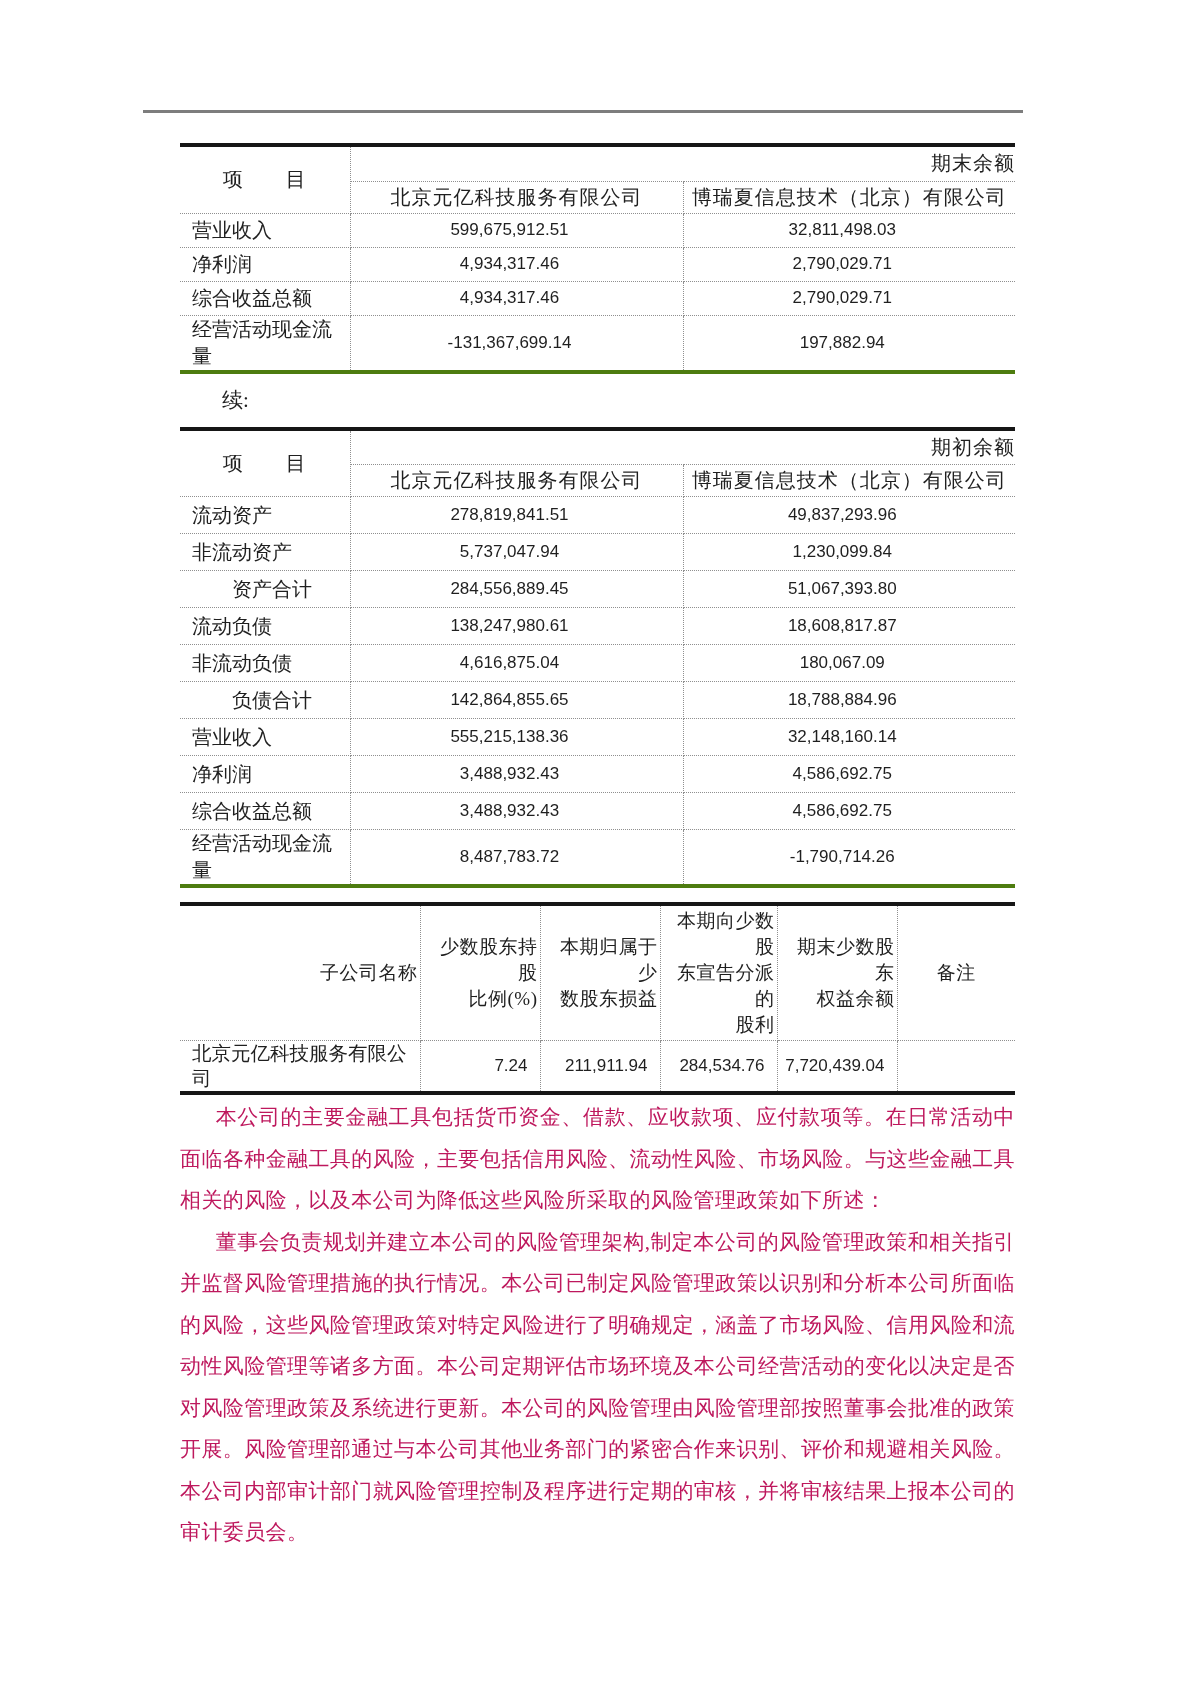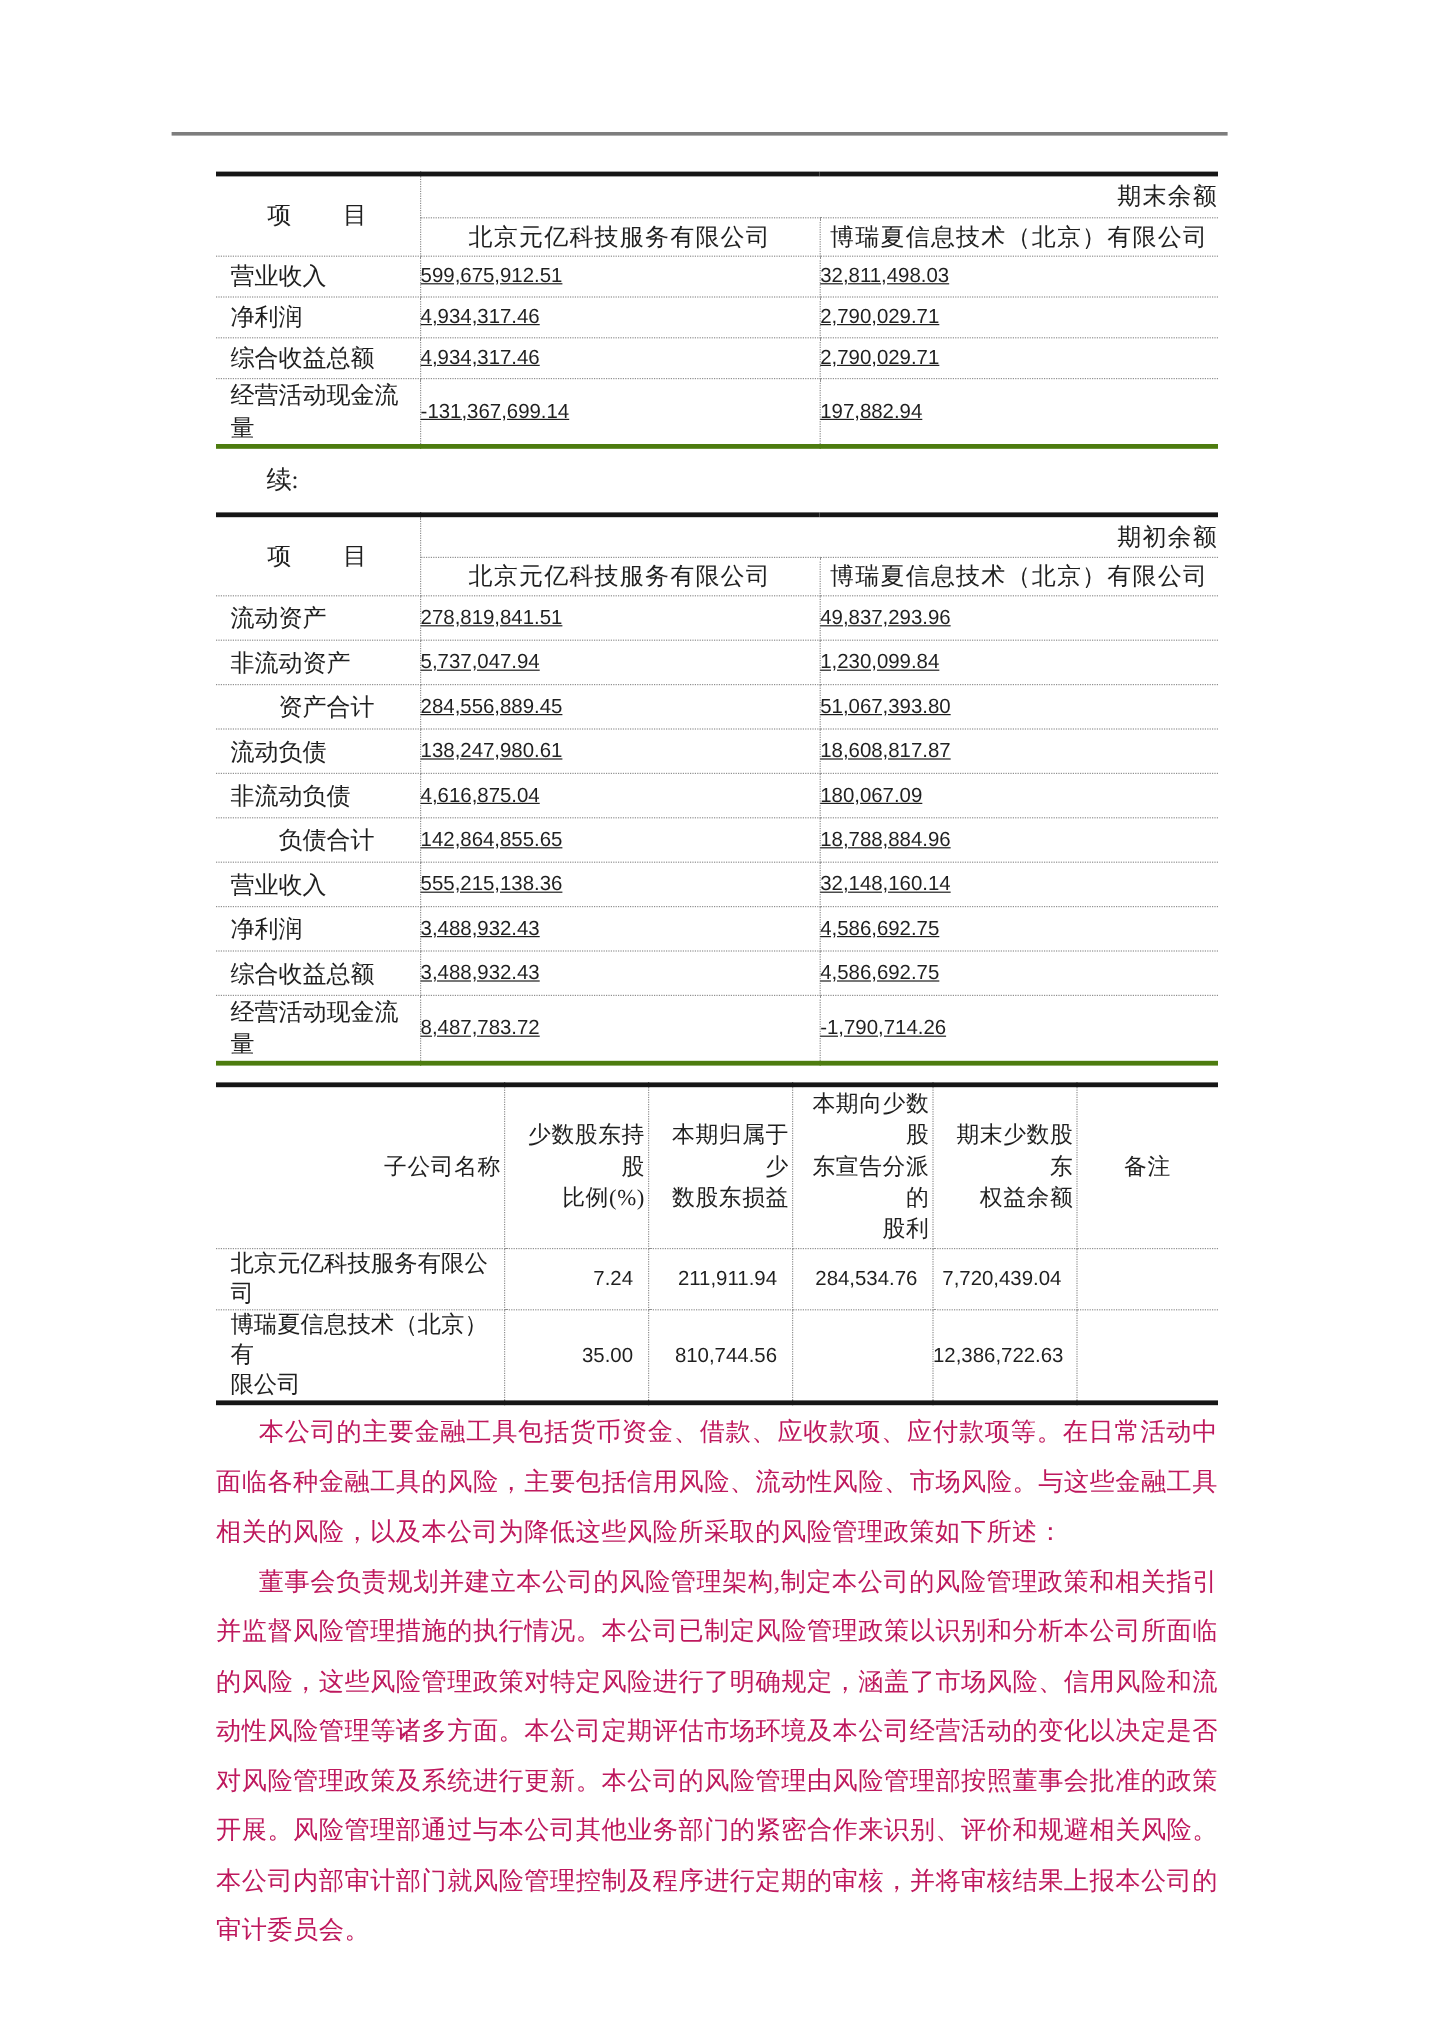--- a/index.html
+++ b/index.html
@@ -36,22 +36,22 @@
   table.fin tr.comp-row th {
     border-bottom:1px dotted #8f8f8f; text-align:center; height:32px; letter-spacing:1px;
   }
   table.fin tr.comp-row th.c1 { border-right:1px dotted #8f8f8f; }
   table.fin tbody td { border-bottom:1px dotted #8f8f8f; }
   table.fin tbody td.lbl {
     border-right:1px dotted #8f8f8f; padding-left:12px; text-align:left;
   }
   table.fin tbody td.lbl.indent { padding-left:52px; }
   table.fin tbody td.num {
-    text-align:left; padding-right:14px;
-    font-family:"Liberation Sans","DejaVu Sans",sans-serif; font-size:17px;text-decoration:underline;
+    text-align:center; padding-right:14px;
+    font-family:"Liberation Sans","DejaVu Sans",sans-serif; font-size:17px;
   }
   table.fin tbody td.num.mid { border-right:1px dotted #8f8f8f; }
   table.t1 { margin-top:143px; }
   table.t1 tbody tr { height:34px; }
   table.t2 { margin-top:14px; }
   table.t2 tbody tr { height:37px; }
 
   .cont-label { margin-top:12px; margin-left:42px; font-size:21px; height:27px; }
 
   .h3 {
@@ -244,29 +244,20 @@
     <tbody>
       <tr class="r1">
         <td class="name bdr">北京元亿科技服务有限公
 司</td>
         <td class="num bdr">7.24</td>
         <td class="num bdr">211,911.94</td>
         <td class="num bdr">284,534.76</td>
         <td class="num bdr">7,720,439.04</td>
         <td class="num"></td>
       </tr>
-      <tr>
-        <td class="name bdr" style="border-bottom:none">博瑞夏信息技术（北京）有
-限公司</td>
-        <td class="num bdr">35.00</td>
-        <td class="num bdr">810,744.56</td>
-        <td class="num bdr"></td>
-        <td class="num bdr">12,386,722.63</td>
-        <td class="num"></td>
-      </tr>
     </tbody>
   </table>
 
 
   <p class="para first">本公司的主要金融工具包括货币资金、借款、应收款项、应付款项等。在日常活动中面临各种金融工具的风险，主要包括信用风险、流动性风险、市场风险。与这些金融工具相关的风险，以及本公司为降低这些风险所采取的风险管理政策如下所述：</p>
   <p class="para">董事会负责规划并建立本公司的风险管理架构,制定本公司的风险管理政策和相关指引并监督风险管理措施的执行情况。本公司已制定风险管理政策以识别和分析本公司所面临的风险，这些风险管理政策对特定风险进行了明确规定，涵盖了市场风险、信用风险和流动性风险管理等诸多方面。本公司定期评估市场环境及本公司经营活动的变化以决定是否对风险管理政策及系统进行更新。本公司的风险管理由风险管理部按照董事会批准的政策开展。风险管理部通过与本公司其他业务部门的紧密合作来识别、评价和规避相关风险。本公司内部审计部门就风险管理控制及程序进行定期的审核，并将审核结果上报本公司的审计委员会。</p>
 
 </div>
 
 </body></html>

